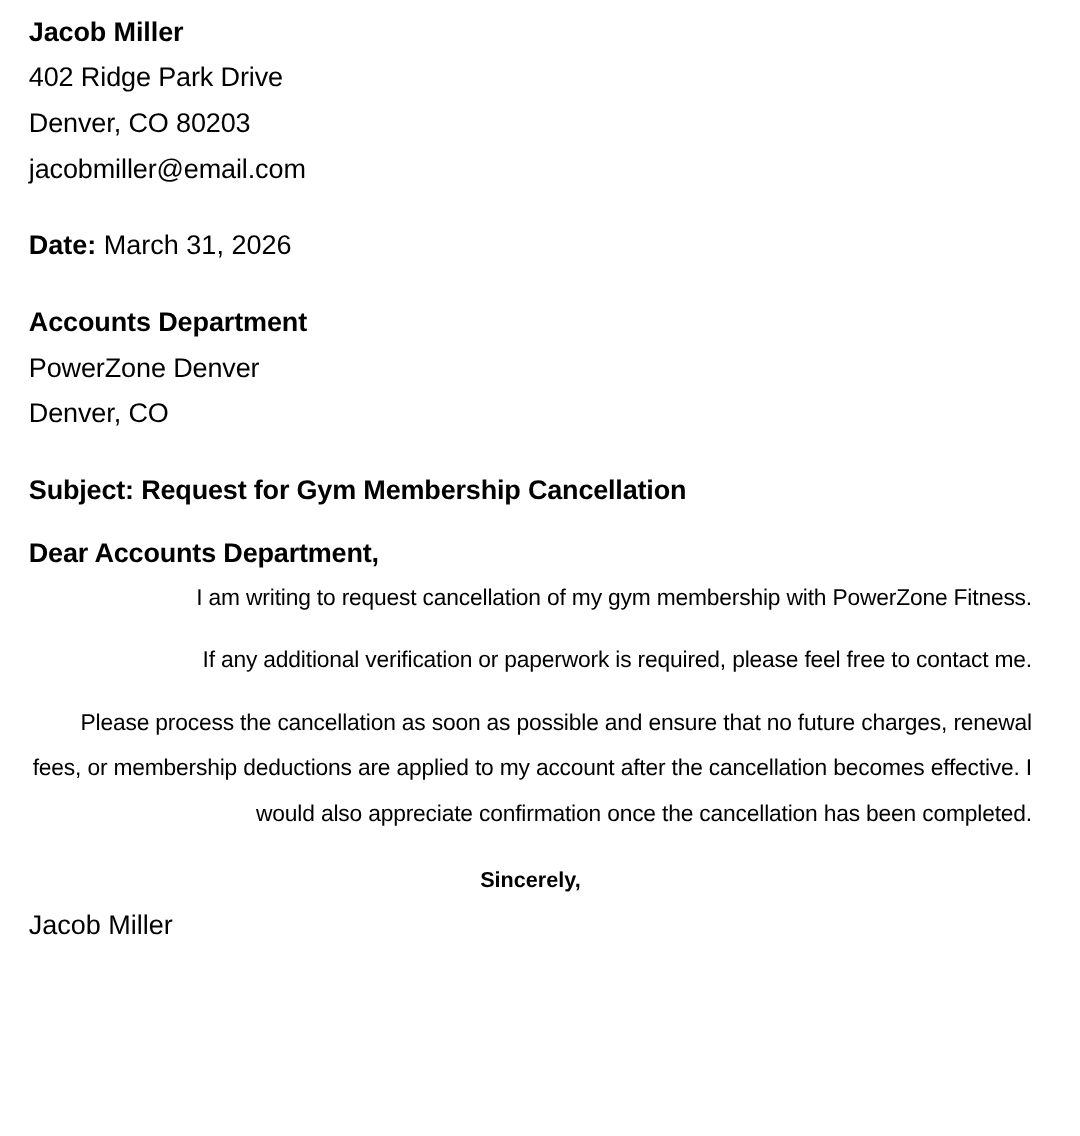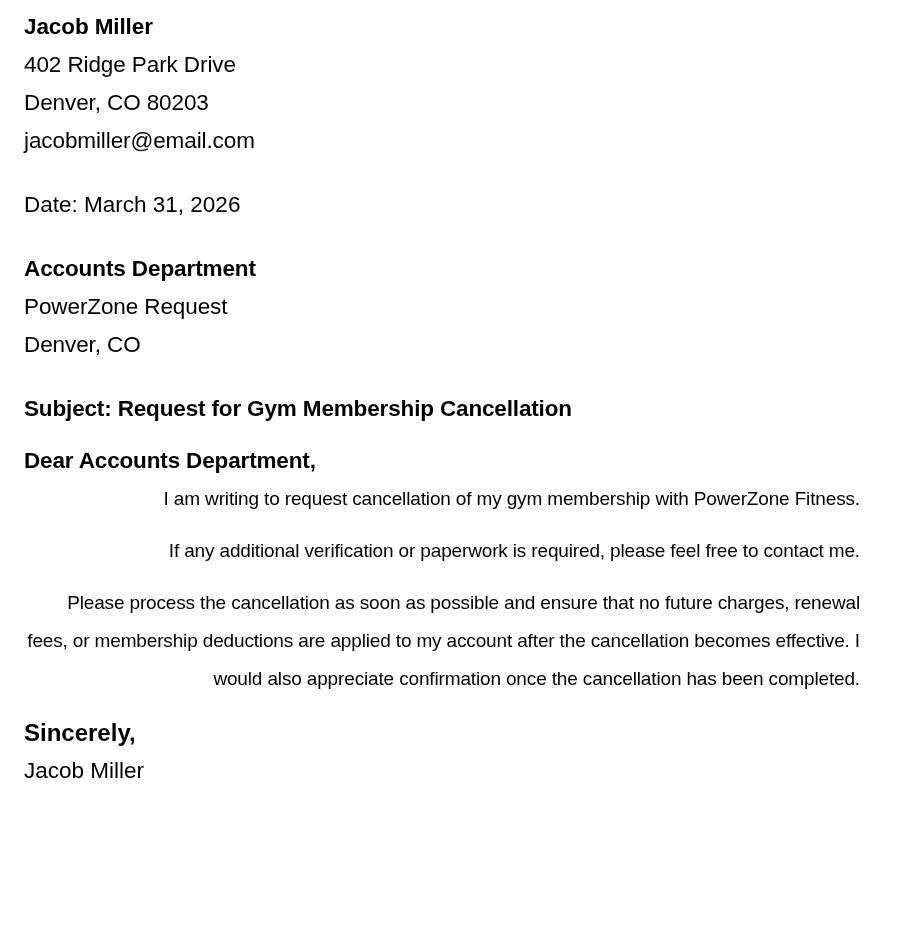--- a/index.html
+++ b/index.html
@@ -42,21 +42,21 @@
     font-weight: bold;
   }
 
   
   .date-block {
     margin-bottom: 26px;
     font-size: 22.5px;
     line-height: 38px;
   }
   .date-label {
-    font-weight: normal;
+    font-weight: bold;
     text-align: right;
   }
   .date-value {
     font-weight: normal;
     margin-top: 40px;
   }
 
   
   .recipient-block {
     margin-bottom: 26px;
@@ -85,23 +85,24 @@
     margin: 0 0 14px 0;
     max-width: 840px;
     letter-spacing: -0.15px;
     text-align: right;
   }
 
   .closing-block {
     margin-top: 16px;
   }
   .closing-word {
-    font-size: 24px;
+    font-size: 18px;
     line-height: 38px;
     font-weight: bold;
+    text-align: center;
   }
   .signature-name {
     font-size: 22.5px;
     line-height: 38px;
     font-weight: normal;
   }
 </style>
 </head>
 <body>
 
@@ -113,21 +114,21 @@
     <div class="line">Denver, CO 80203</div>
     <div class="line">jacobmiller@email.com</div>
   </div>
 
   <div class="block date-block">
     <span class="date-label">Date:</span><span> </span><span class="date-value">March 31, 2026</span>
   </div>
 
   <div class="block recipient-block">
     <div class="line bold">Accounts Department</div>
-    <div class="line">PowerZone Request</div>
+    <div class="line">PowerZone Denver</div>
     <div class="line">Denver, CO</div>
   </div>
 
   <div class="subject-line">Subject: Request for Gym Membership Cancellation</div>
 
   <div class="salutation">Dear Accounts Department,</div>
 
   <p class="para">I am writing to request cancellation of my gym membership with PowerZone Fitness.</p>
   <p class="para">If any additional verification or paperwork is required, please feel free to contact me.</p>
   <p class="para">Please process the cancellation as soon as possible and ensure that no future charges, renewal fees, or membership deductions are applied to my account after the cancellation becomes effective. I would also appreciate confirmation once the cancellation has been completed.</p>

